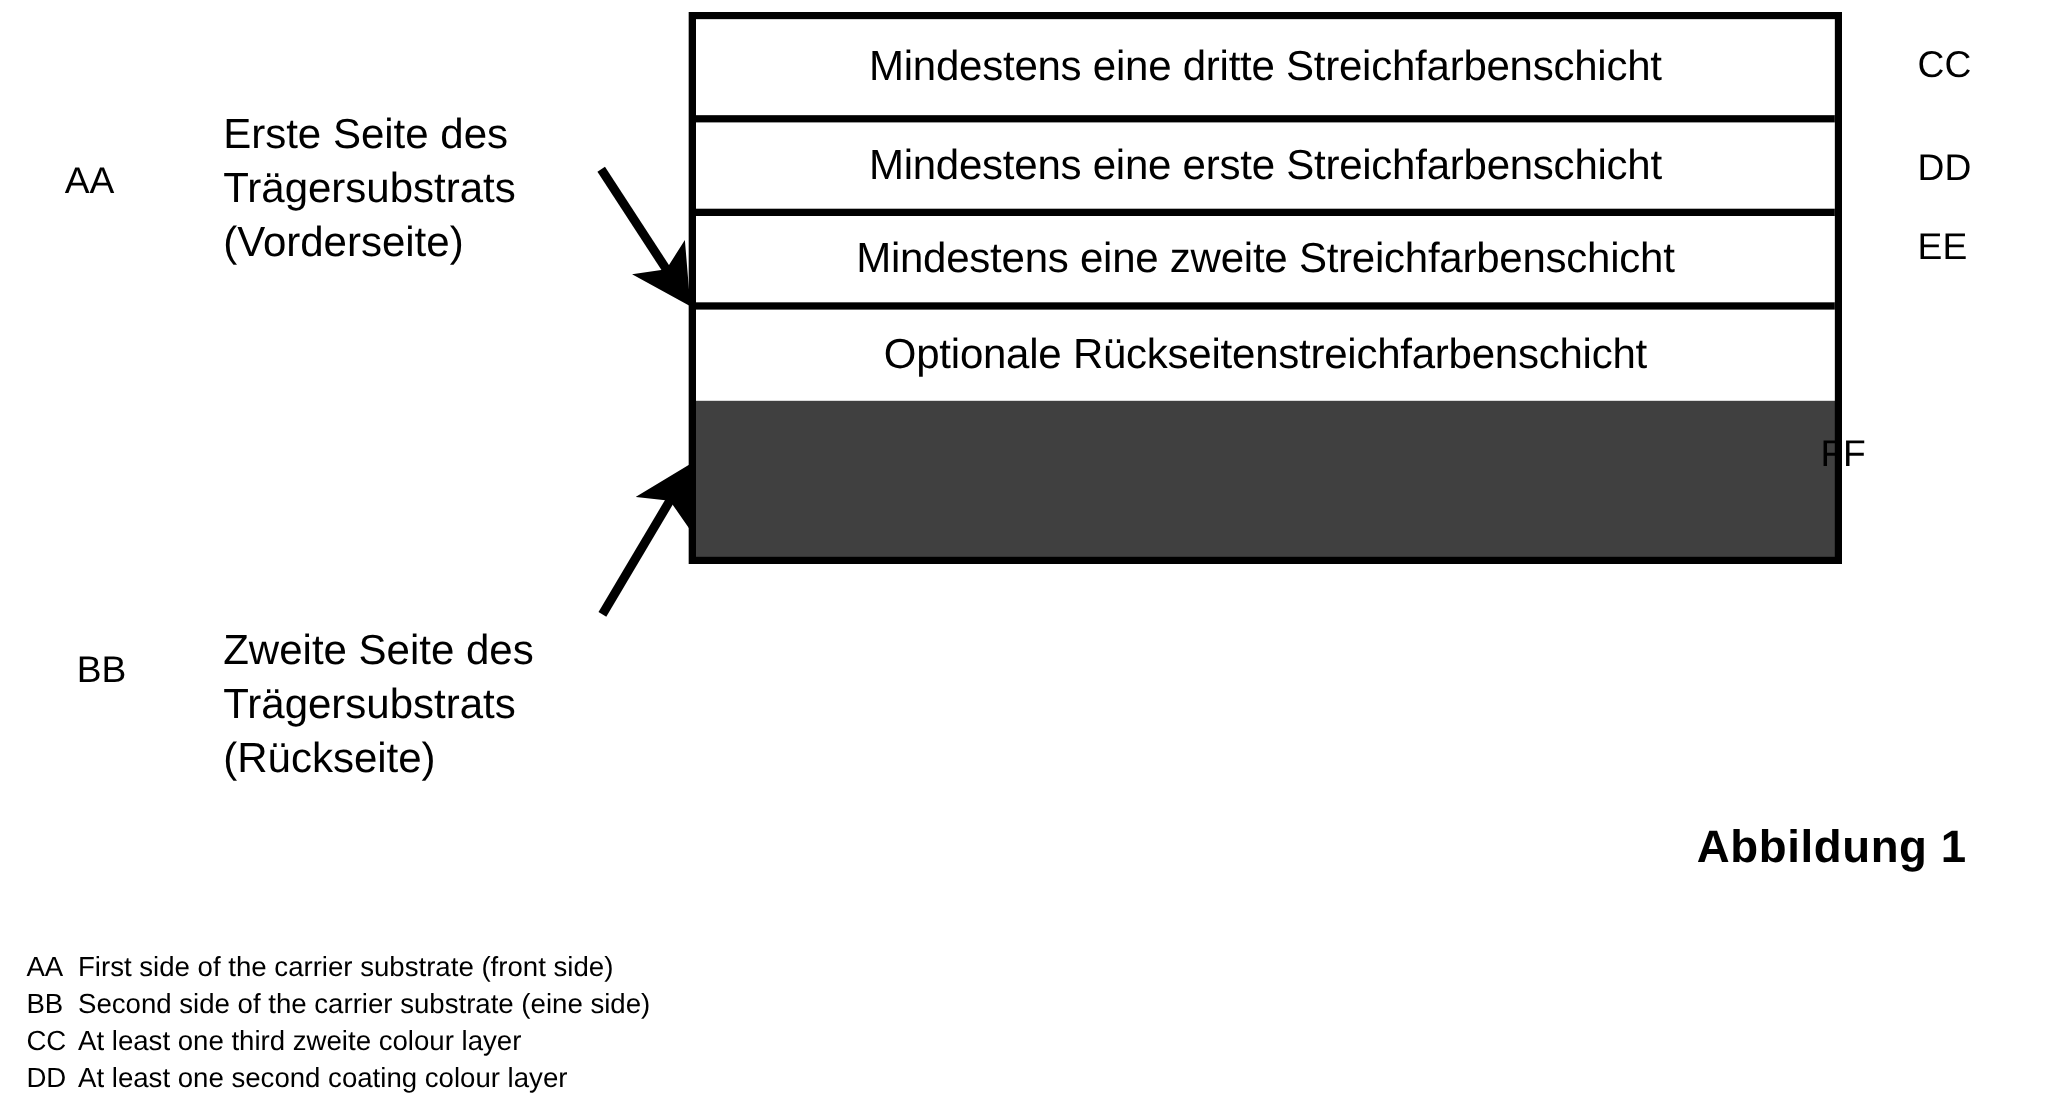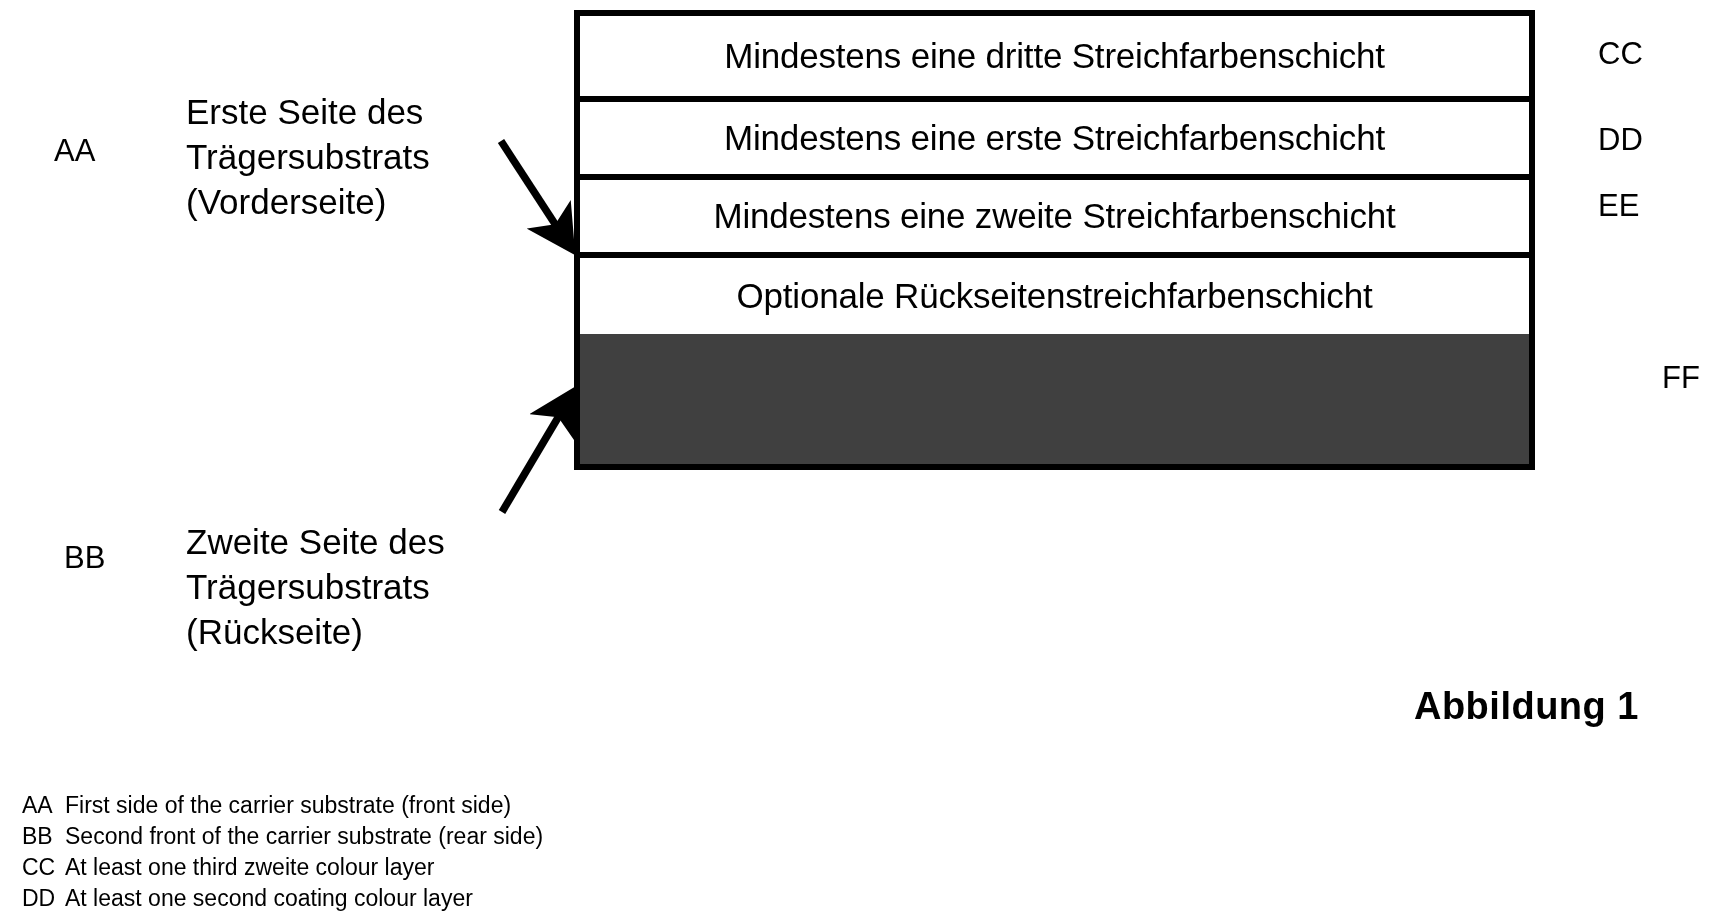--- a/index.html
+++ b/index.html
@@ -56,21 +56,21 @@
   
   .side-key {
     position: absolute;
     font-size: 31px;
     line-height: 1;
     white-space: nowrap;
   }
   #key-cc { left: 1598px; top: 38px; }
   #key-dd { left: 1598px; top: 124px; }
   #key-ee { left: 1598px; top: 190px; }
-  #key-ff { left: 1662px; top: 362px; }
+  #key-ff { left: 1517px; top: 362px; }
 
   
   #key-aa { position: absolute; left: 54px; top: 135px; font-size: 31px; line-height: 1; }
   #key-bb { position: absolute; left: 64px; top: 542px; font-size: 31px; line-height: 1; }
 
   
   .callout {
     position: absolute;
     font-size: 35px;
     line-height: 1.28;
@@ -184,21 +184,21 @@
 
   <div id="legend">
 
     <div class="legend-row">
       <span class="legend-key">AA</span>
       <span class="legend-desc">First side of the carrier substrate (front side)</span>
     </div>
 
     <div class="legend-row">
       <span class="legend-key">BB</span>
-      <span class="legend-desc">Second front of the carrier substrate (rear side)</span>
+      <span class="legend-desc">Second side of the carrier substrate (eine side)</span>
     </div>
 
     <div class="legend-row">
       <span class="legend-key">CC</span>
       <span class="legend-desc">At least one third zweite colour layer</span>
     </div>
 
     <div class="legend-row">
       <span class="legend-key">DD</span>
       <span class="legend-desc">At least one second coating colour layer</span>

